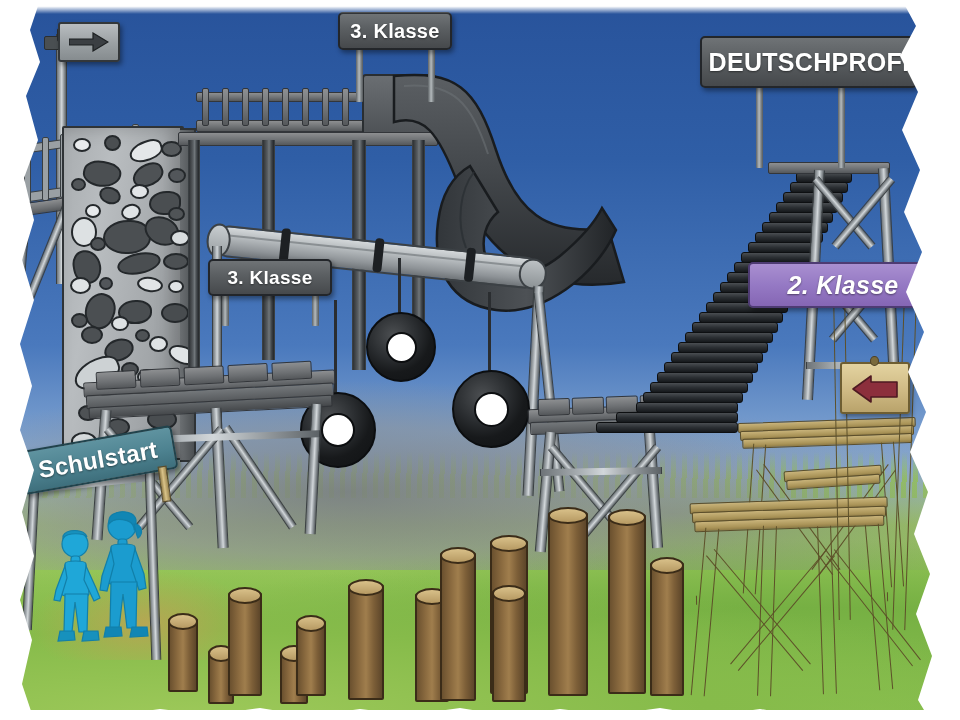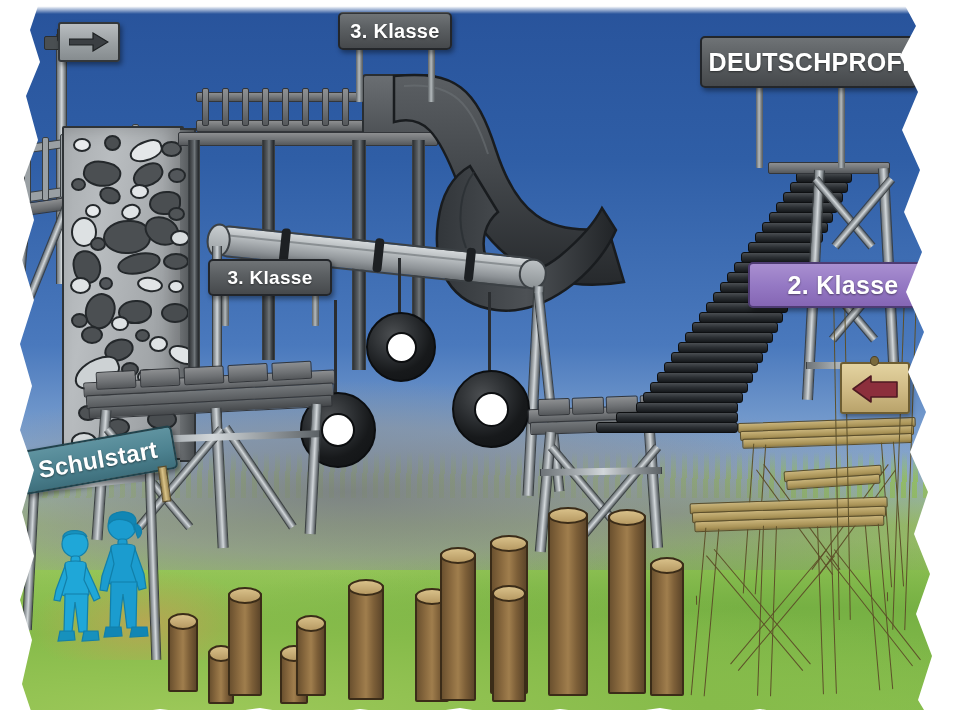--- a/index.html
+++ b/index.html
@@ -467,21 +467,21 @@
   <div class="sign dark" style="left:338px;top:12px;width:110px;height:34px;">
     <span style="font-size:20px;">3. Klasse</span>
   </div>
 
   <div class="signpost" style="left:756px;top:82px;height:86px;"></div>
   <div class="signpost" style="left:838px;top:82px;height:86px;"></div>
   <div class="sign dark" style="left:700px;top:36px;width:214px;height:48px;">
     <span style="font-size:25px;">DEUTSCHPROFI</span>
   </div>
 
-  <div class="sign purple" style="left:748px;top:262px;width:186px;height:42px;">
+  <div class="sign purple" style="left:748px;top:262px;width:186px;height:42px;font-style:italic;">
     <span style="font-size:25px;">2. Klasse</span>
   </div>
 
   <div class="signpost" style="left:222px;top:290px;height:36px;"></div>
   <div class="signpost" style="left:312px;top:290px;height:36px;"></div>
   <div class="sign dark" style="left:208px;top:259px;width:120px;height:33px;">
     <span style="font-size:19px;">3. Klasse</span>
   </div>
 
   <div class="sign teal" style="left:20px;top:438px;width:152px;height:40px;transform:rotate(-10deg);">

